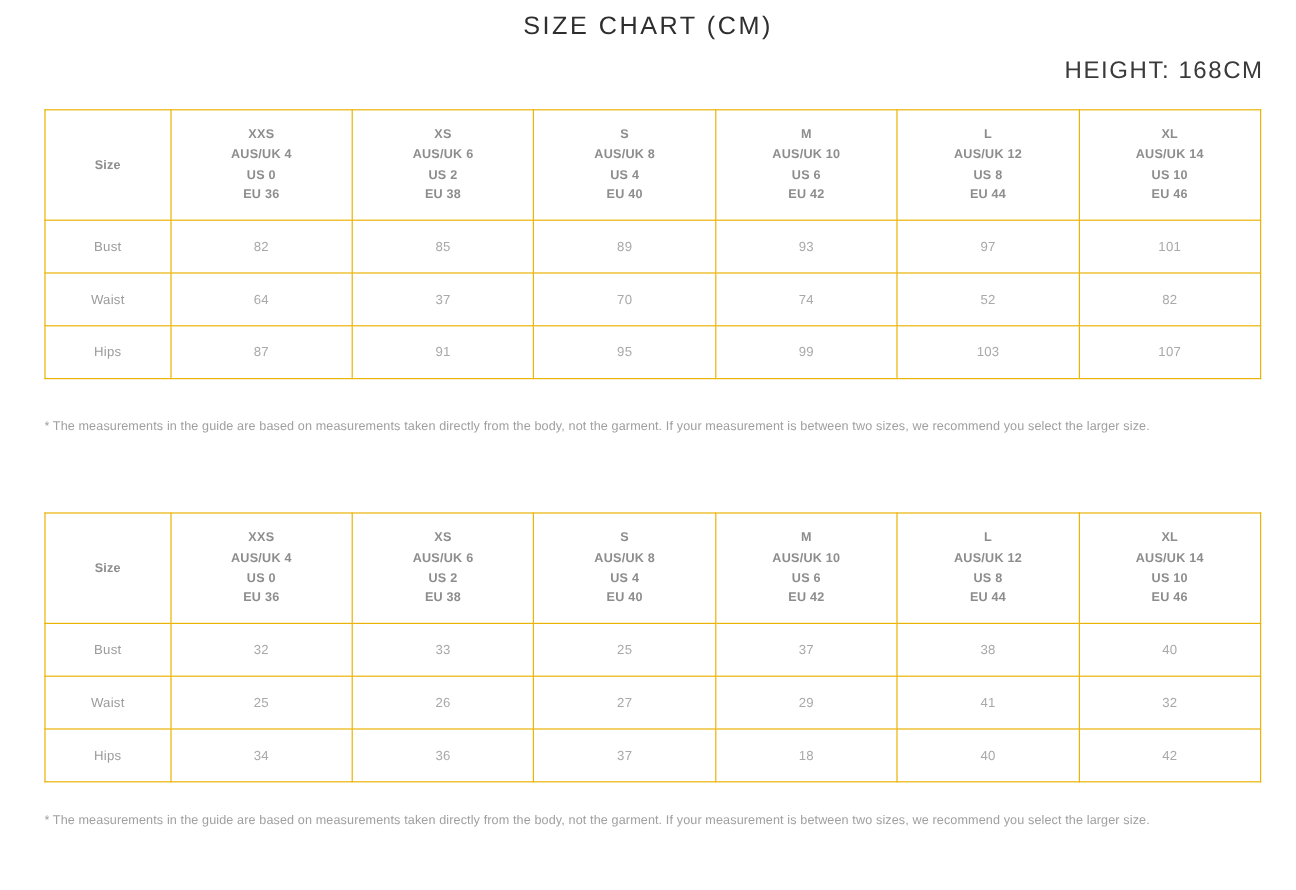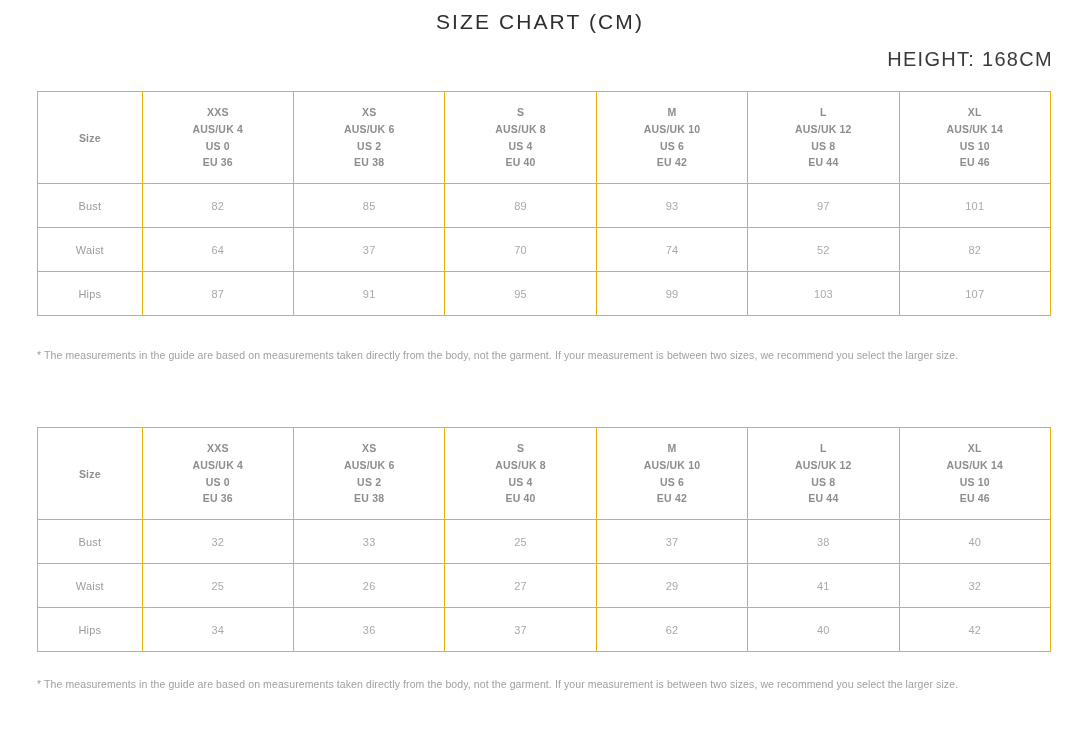--- a/index.html
+++ b/index.html
@@ -289,21 +289,21 @@
           <td class="row-val">27</td>
           <td class="row-val">29</td>
           <td class="row-val">41</td>
           <td class="row-val">32</td>
         </tr>
         <tr>
           <td class="row-label">Hips</td>
           <td class="row-val">34</td>
           <td class="row-val">36</td>
           <td class="row-val">37</td>
-          <td class="row-val">62</td>
+          <td class="row-val">18</td>
           <td class="row-val">40</td>
           <td class="row-val">42</td>
         </tr>
       </tbody>
     </table>
   </div>
 
   <div style="height:26px"></div>
   <div class="notes">
     <div class="note-reg">* The measurements in the guide are based on measurements taken directly from the body, not the garment. If your measurement is between two sizes, we recommend you select the larger size.</div>

